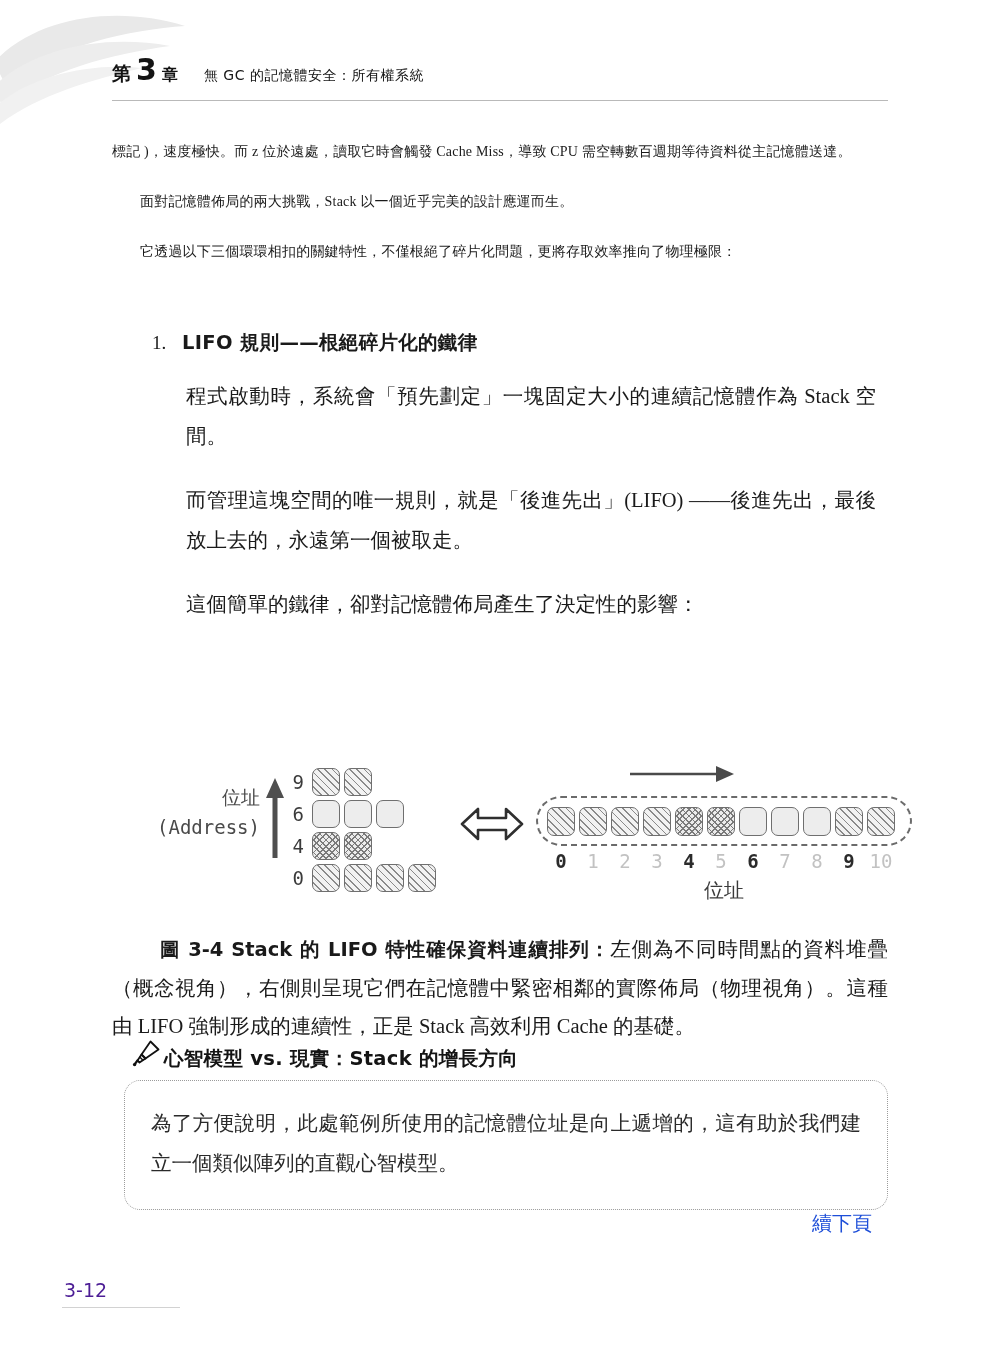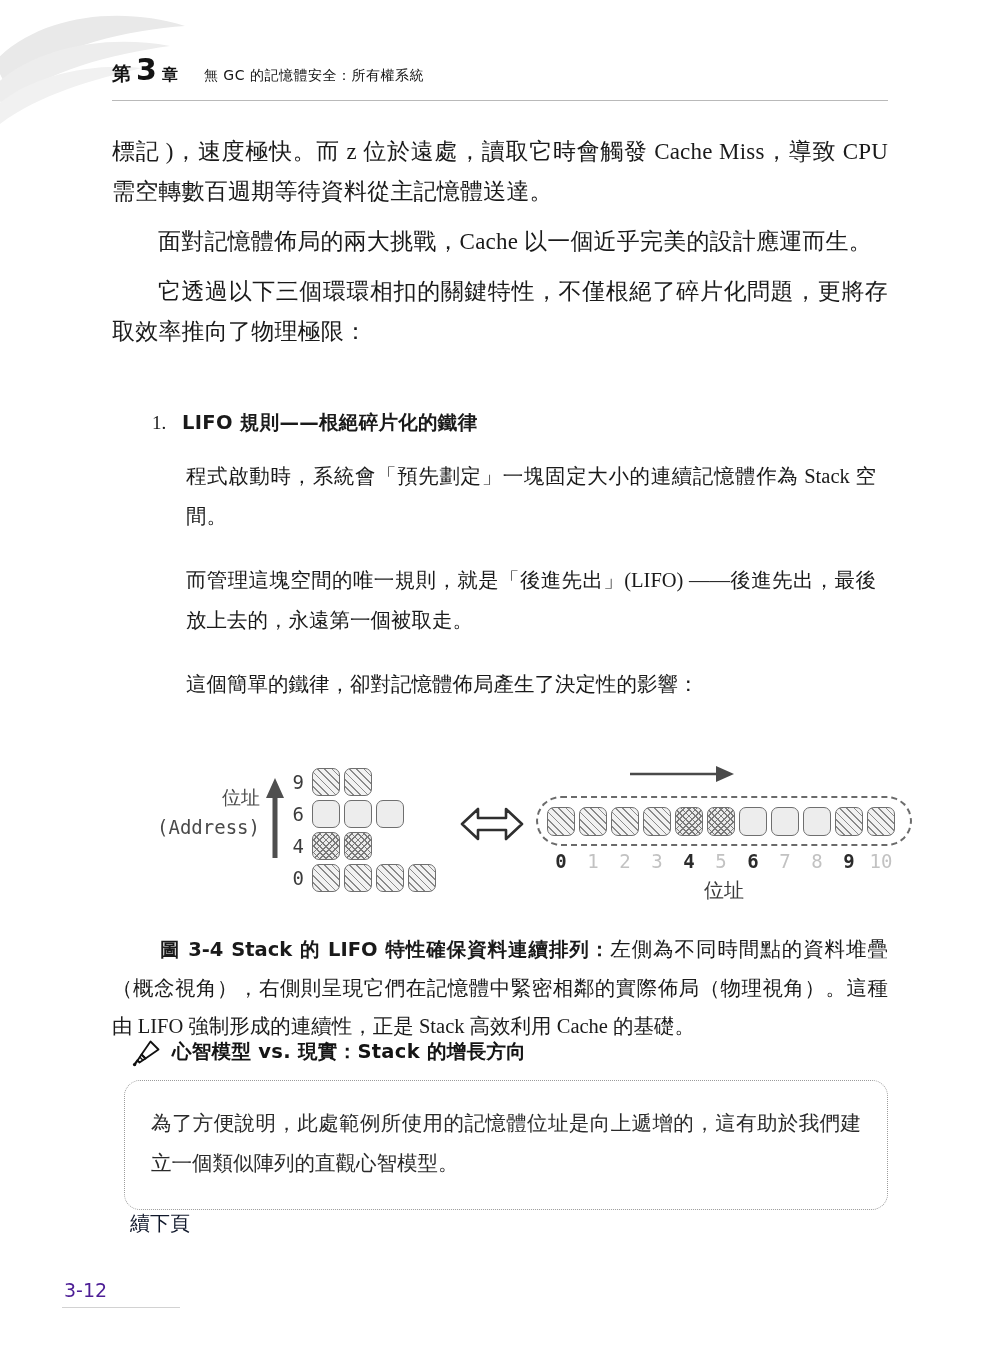--- a/index.html
+++ b/index.html
@@ -52,21 +52,21 @@
   }
 
   
   .col {
     position: absolute;
     left: 112px; top: 132px;
     width: 776px;
   }
   p.para {
     margin: 0 0 10px 0;
-    font-size: 23px;
+    font-size: 14px;
     line-height: 40px;
     text-align: justify;
     letter-spacing: .2px;
   }
   p.indent { text-indent: 2em; }
 
   
   .listblock { margin-top: 12px; }
   .li-head {
     display: flex;
@@ -222,22 +222,22 @@
     font-family: "DejaVu Sans", "Liberation Sans", sans-serif;
     font-weight: 700;
     font-size: 19.5px;
     margin-left: 48px;
   }
 
   
   .callout { position: absolute; left: 124px; top: 1038px; width: 764px; }
   .callout-head {
     display: flex;
-    align-items: flex-start;
-    gap: 10px;
+    align-items: flex-end;
+    gap: 2px;
     margin-left: 8px;
     margin-bottom: 8px;
     position: relative;
     z-index: 3;
   }
   .callout-head .title {
     font-family: "DejaVu Sans", "Liberation Sans", sans-serif;
     font-weight: 700;
     font-size: 19.5px;
     letter-spacing: .3px;
@@ -251,24 +251,25 @@
   }
   .callout-box p {
     margin: 0;
     font-size: 20.5px;
     line-height: 40px;
     text-align: justify;
     color: #2a2a2a;
   }
   .continued {
     position: absolute;
-    left: 130px; top: 1210px;
+    left: 96px; top: 1210px;
     width: 776px;
+    text-align: right;
     font-size: 20px;
-    color: #0f172a;
+    color: #1d4ed8;
   }
 
   
   .folio {
     position: absolute;
     left: 62px; bottom: 50px;
     width: 120px;
   }
   .folio-num {
     font-family: "DejaVu Sans", "Liberation Sans", sans-serif;
@@ -299,21 +300,21 @@
     <span class="rh-num">3</span>
     <span class="rh-zhang">章</span>
     <span class="rh-title">無 GC 的記憶體安全：所有權系統</span>
   </div>
 </div>
 <div class="runhead-rule"></div>
 
 <div class="col">
 
   <p class="para">標記 )，速度極快。而 z 位於遠處，讀取它時會觸發 Cache Miss，導致 CPU 需空轉數百週期等待資料從主記憶體送達。</p>
-  <p class="para indent">面對記憶體佈局的兩大挑戰，Cache 以一個近乎完美的設計應運而生。</p>
+  <p class="para indent">面對記憶體佈局的兩大挑戰，Stack 以一個近乎完美的設計應運而生。</p>
   <p class="para indent">它透過以下三個環環相扣的關鍵特性，不僅根絕了碎片化問題，更將存取效率推向了物理極限：</p>
 
   <div class="listblock">
     <div class="li-head">
       <span class="li-num">1.</span>
       <span class="li-title">LIFO 規則——根絕碎片化的鐵律</span>
     </div>
     <div class="li-body">
       <p>程式啟動時，系統會「預先劃定」一塊固定大小的連續記憶體作為 Stack 空間。</p>
       <p>而管理這塊空間的唯一規則，就是「後進先出」(LIFO) ——後進先出，最後放上去的，永遠第一個被取走。</p>

